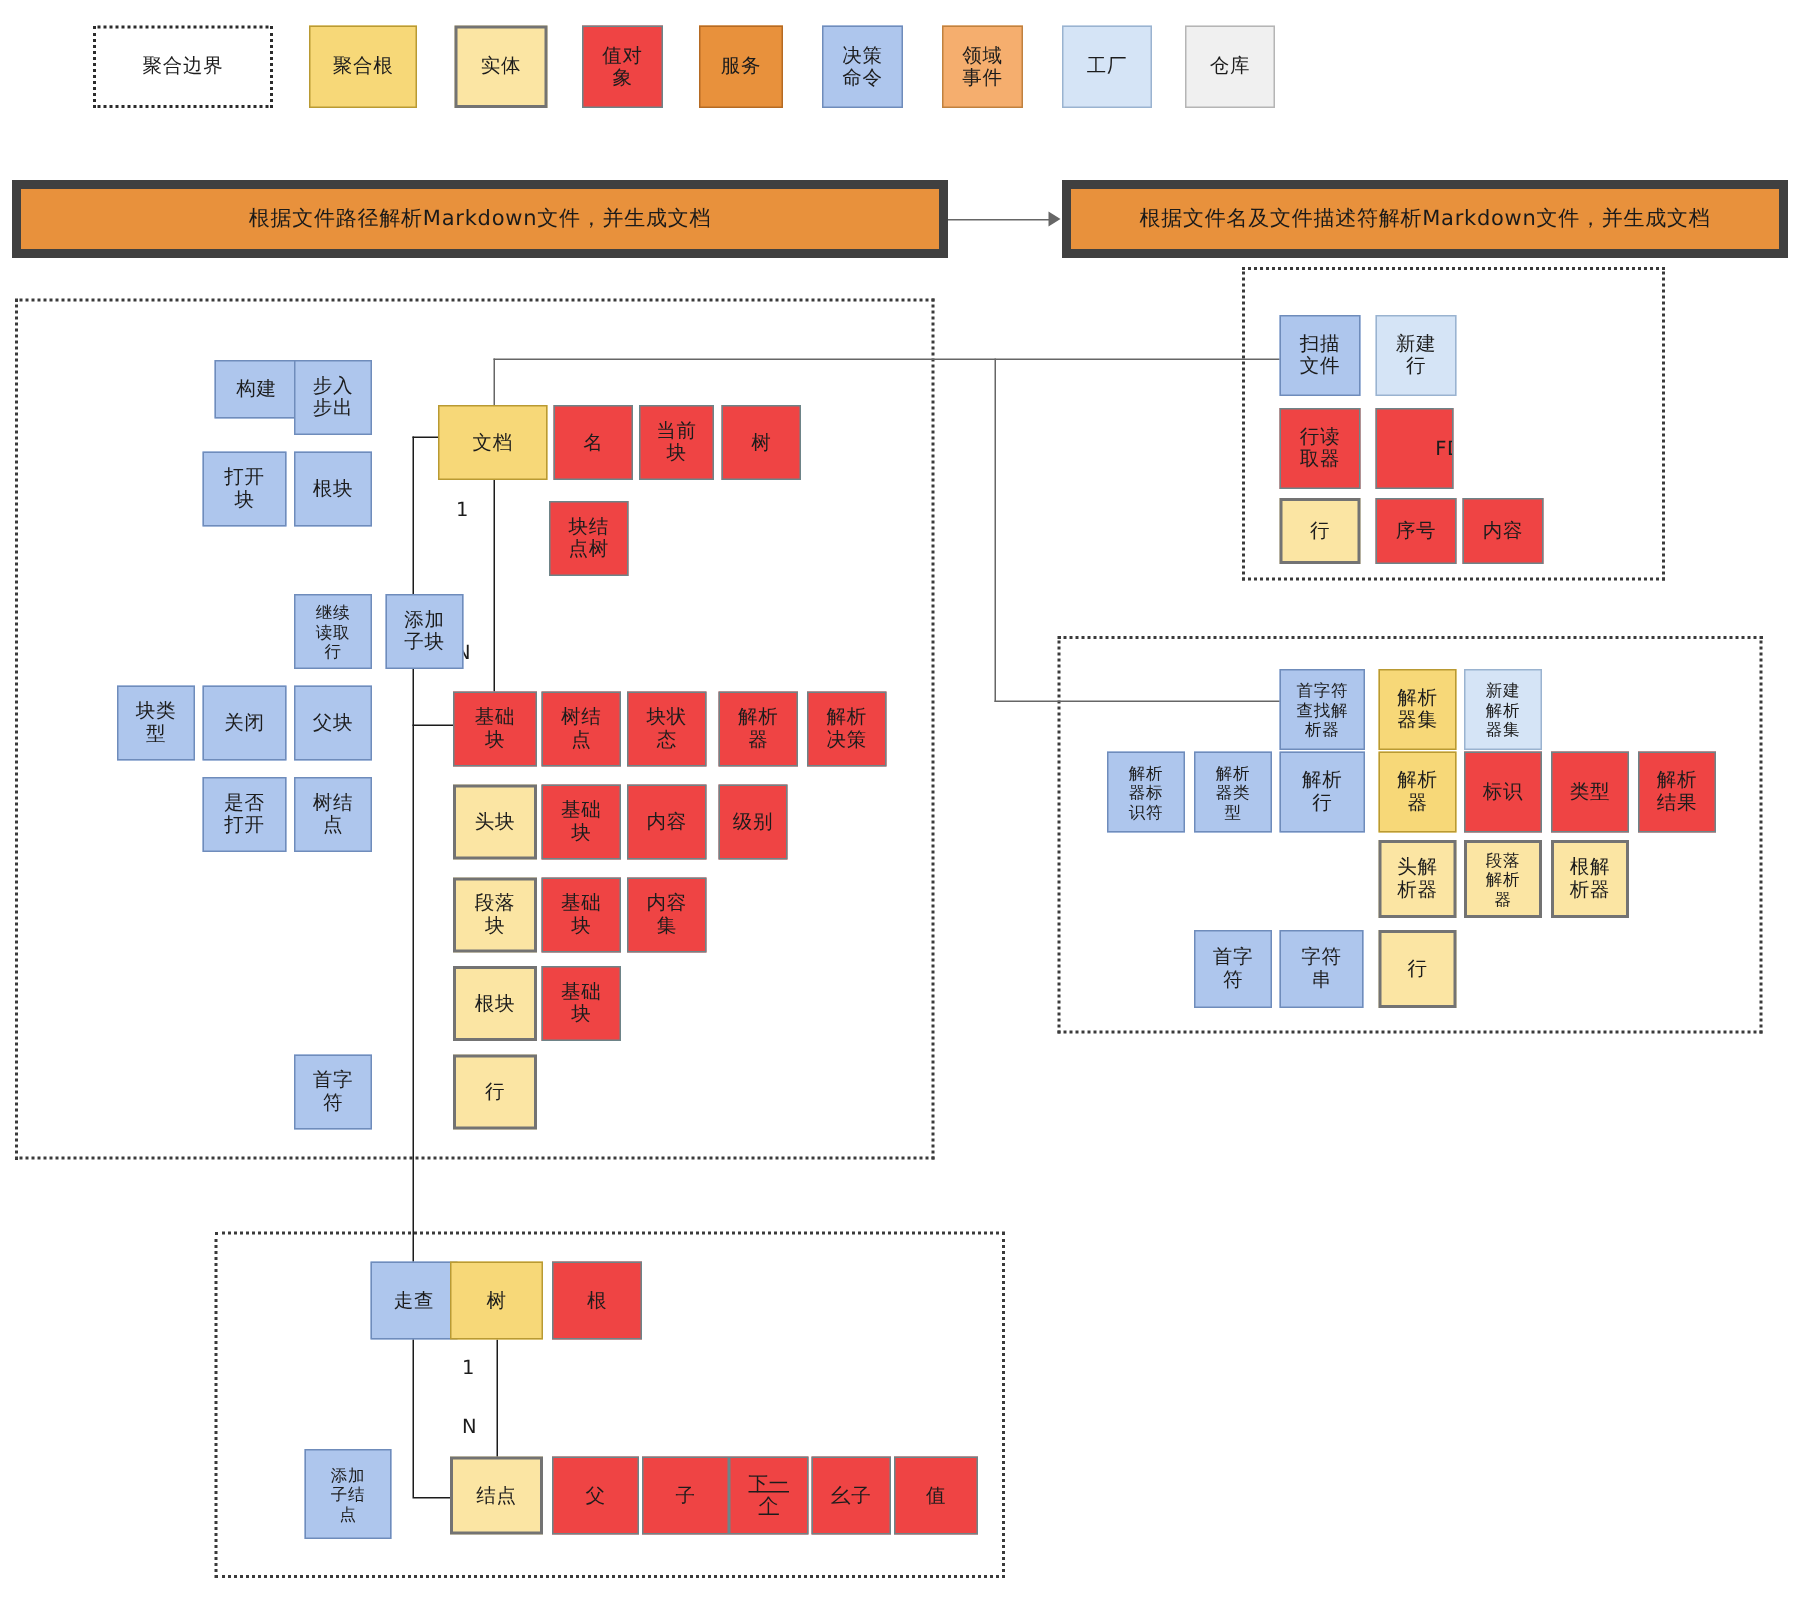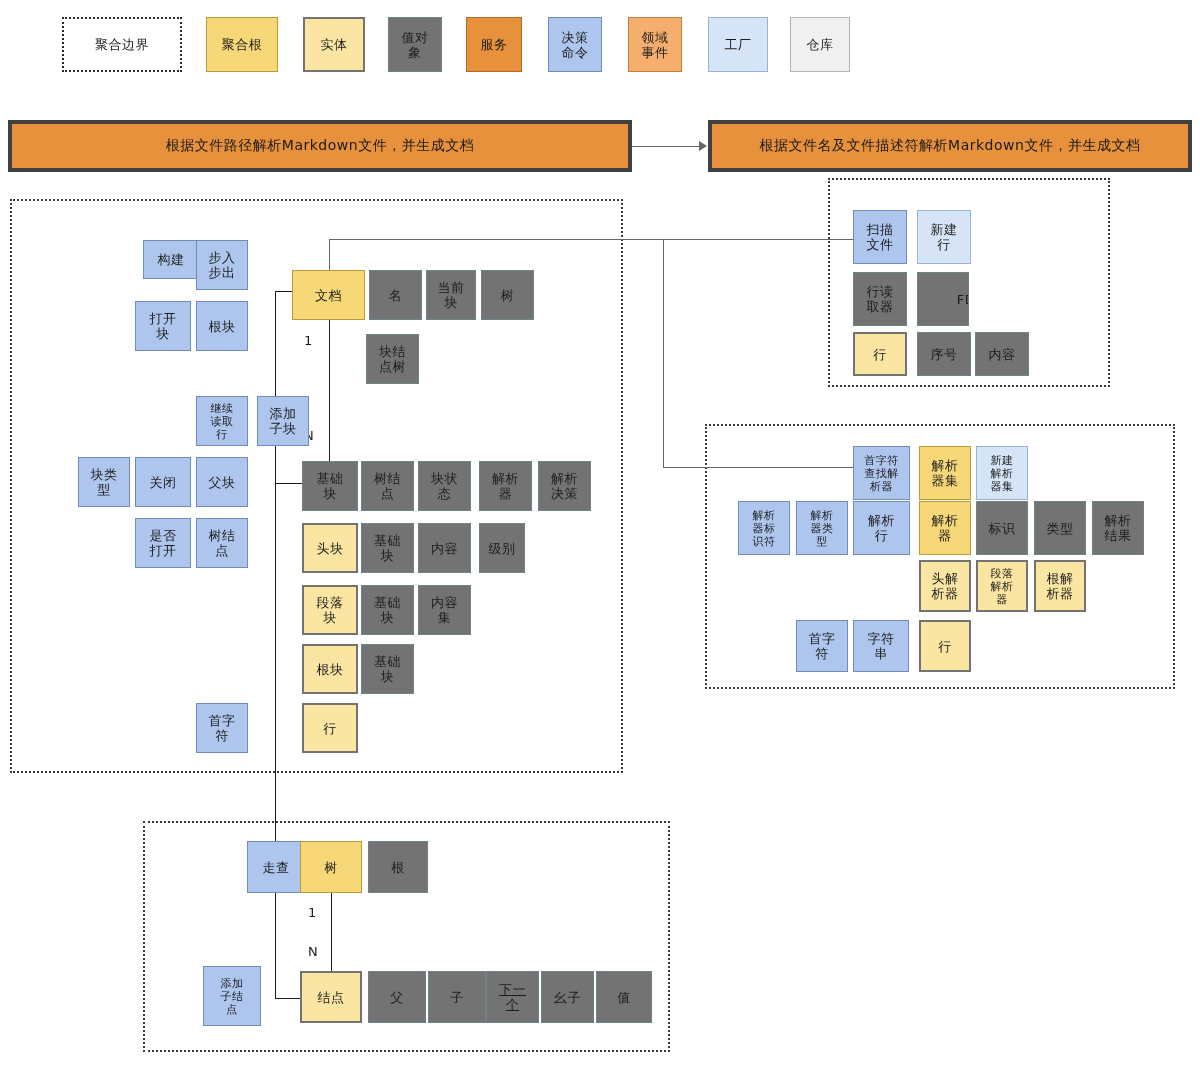--- a/index.html
+++ b/index.html
@@ -22,34 +22,34 @@
     border:1px solid #8a8a8a;
     padding:1px 2px;
     overflow:hidden;
     white-space:pre-line;
     font-weight:500;
   }
   
   .t-boundary{background:#ffffff;border:2px dotted #2b2b2b;}
   .t-aggregate{background:#f7d878;border:1px solid #b99a33;}
   .t-entity{background:#fbe5a3;border:2px solid #737373;}
-  .t-value{background:#737373;border:1px solid #6d8488;}
+  .t-value{background:#ef4444;border:1px solid #6d8488;}
   .t-service{background:#e8913c;border:1px solid #b56a23;}
   .t-command{background:#aec6ed;border:1px solid #6f8cbb;}
   .t-event{background:#f5ae6e;border:1px solid #c0813f;}
   .t-factory{background:#d5e4f6;border:1px solid #9ab3d0;}
   .t-repo{background:#f0f0f0;border:1px solid #b5b5b5;}
 
   
   .legend-item{position:absolute;}
   .legend-item.t-boundary{font-size:13px;}
 
   
   .service-bar{
-    position:absolute;background:#e8913c;border:4px solid #404040;
+    position:absolute;background:#e8913c;border:6px solid #404040;
     display:flex;align-items:center;justify-content:center;
     font-size:14px;color:#1a1a1a;box-sizing:border-box;letter-spacing:.5px;
   }
 
   
   .boundary{
     position:absolute;border:2px dotted #3a3a3a;box-sizing:border-box;
     background:transparent;
   }
 

